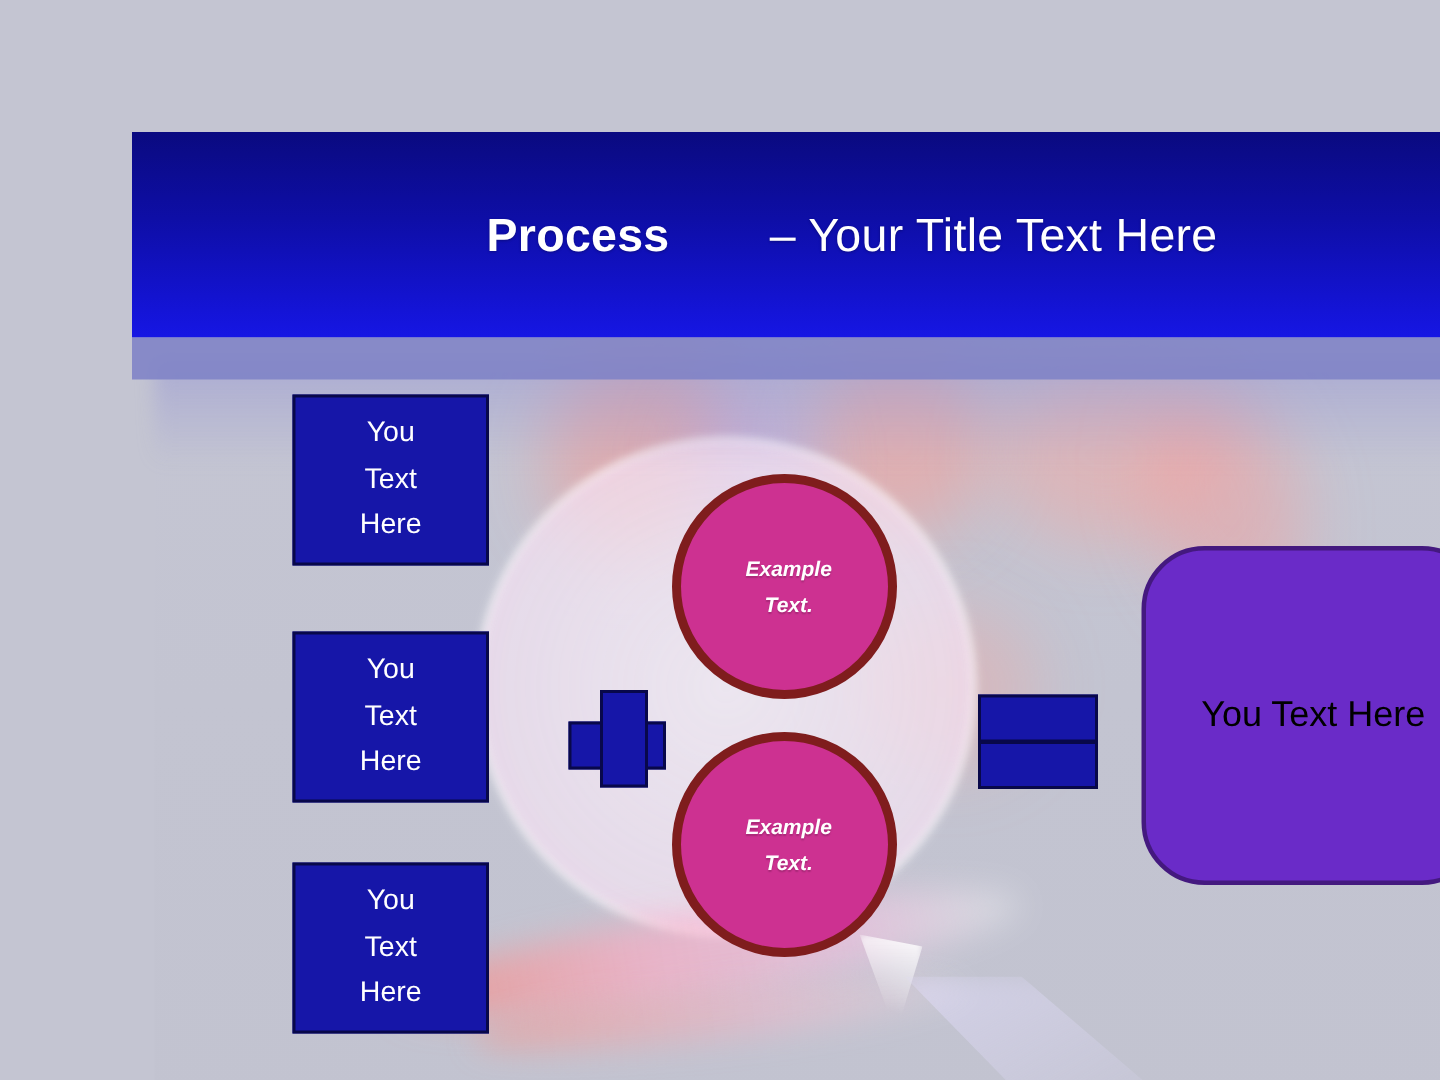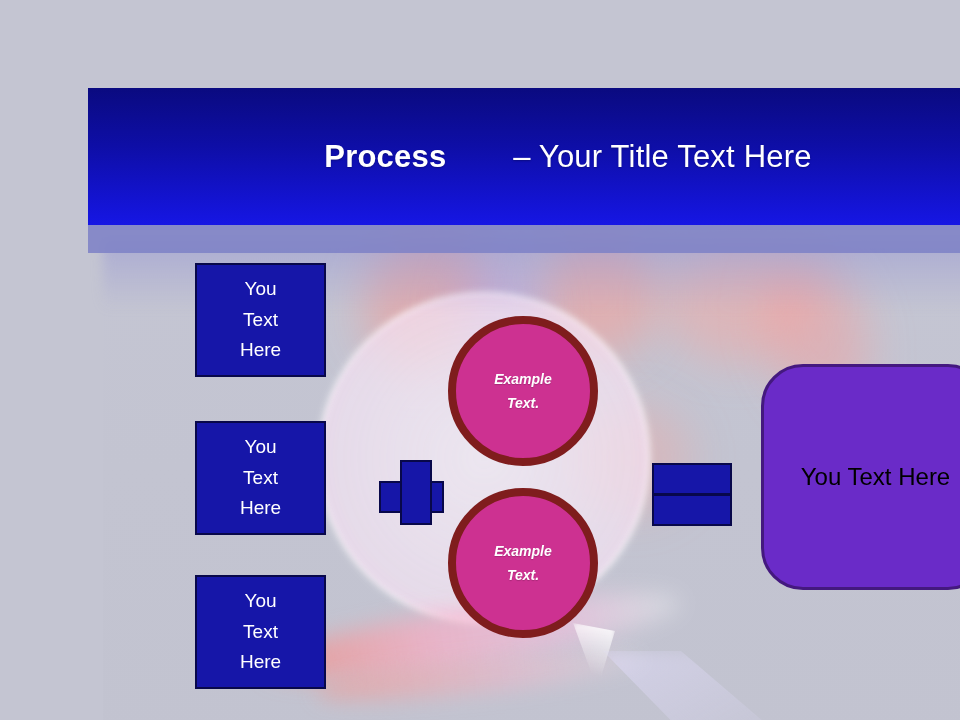--- a/index.html
+++ b/index.html
@@ -209,24 +209,23 @@
     width: 20px; height: 20px;
     background: #1616a8;
   }
 
   
   .circle {
     position: absolute;
     width: 150px; height: 150px;
     border-radius: 50%;
     background: #cd3191;
-    border: 8px solid #7f1d1d;
+    border: 6px solid #7f1d1d;
     display: flex;
     align-items: center;
-    justify-content: center;
     text-align: center;
   }
   .circle .label {
     color: #ffffff;
     font-size: 14px;
     font-weight: 700;
     font-style: italic;
     line-height: 1.75;
     width: 90px;
     text-shadow: 0 1px 1px rgba(0,0,0,0.18);

